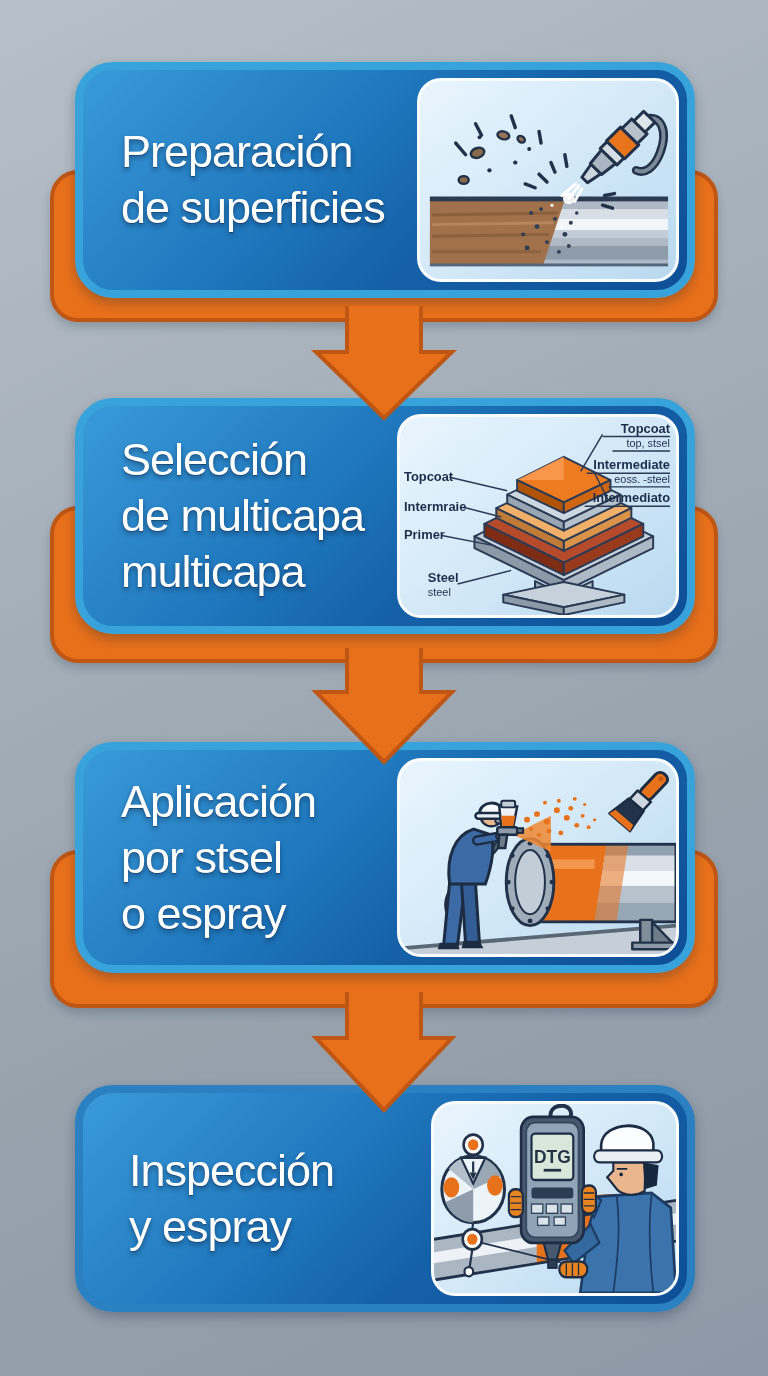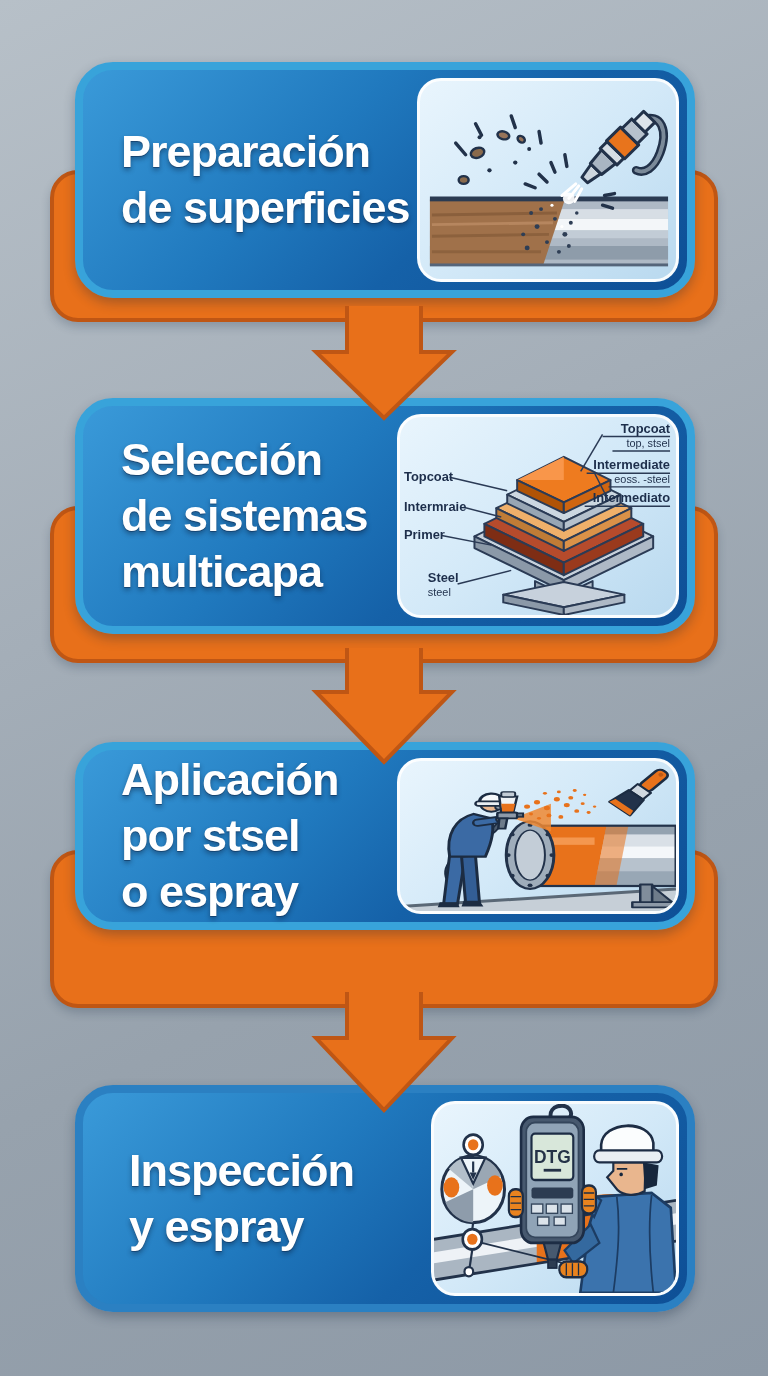--- a/index.html
+++ b/index.html
@@ -15,21 +15,21 @@
   }
   .step{
     position:absolute;left:75px;width:620px;z-index:2;box-sizing:border-box;
     border:8px solid #38a3da;border-radius:38px;
     background:linear-gradient(135deg,#3a9ad9 0%,#2079be 38%,#1561a8 62%,#0e4f96 100%);
     box-shadow:0 5px 12px rgba(20,35,60,.3);
     display:flex;align-items:center;
   }
   .step--last{border-color:#2b80c2;padding-left:8px;}
   .title{
-    padding-left:38px;color:#ffffff;font-weight:700;font-size:45px;line-height:56px;
+    padding-left:38px;color:#ffffff;font-weight:400;font-size:45px;line-height:56px;
     letter-spacing:-1px;text-shadow:0 3px 5px rgba(8,25,50,.45),0 1px 0 rgba(15,45,85,.5);
   }
   .title span{display:block;}
   .panel{
     position:absolute;top:8px;bottom:8px;right:8px;border-radius:24px;
     border:3px solid rgba(255,255,255,.88);box-sizing:border-box;overflow:hidden;
     background:linear-gradient(140deg,#e9f5fd 0%,#d3e9f8 50%,#b9d9ef 100%);
   }
   .panel svg{position:absolute;inset:0;width:100%;height:100%;display:block;}
   .arrows{position:absolute;left:0;top:0;z-index:3;pointer-events:none;}
@@ -127,21 +127,21 @@
           <line x1="157" y1="106" x2="143" y2="118"></line>
         </g>
         <circle cx="150" cy="121" r="6" fill="#ffffff" opacity=".92"></circle>
       </svg>
     </div>
   </section>
 
   <section class="step" style="top:398px;height:236px;">
     <div class="title">
       <span>Selección</span>
-      <span>de sistemas</span>
+      <span>de multicapa</span>
       <span>multicapa</span>
     </div>
     <div class="panel" style="width:282px;">
       <svg viewBox="0 0 278 204" preserveAspectRatio="none">
 
         <g stroke="#2b3b55" stroke-width="2" stroke-linejoin="round">
           <polygon points="75,123 165,78 255,123 165,168" fill="#c7d1dc"></polygon>
           <polygon points="75,123 165,168 165,180 75,135" fill="#8b99a8"></polygon>
           <polygon points="165,168 255,123 255,135 165,180" fill="#aeb9c6"></polygon>
           <polygon points="136,169 165,183 165,196 136,182" fill="#94a2b1"></polygon>
@@ -190,21 +190,21 @@
           <text class="lbl" x="272" y="16" text-anchor="end">Topcoat</text>
           <text class="lbl-sub" x="272" y="31" text-anchor="end">top, stsel</text>
           <text class="lbl" x="272" y="54" text-anchor="end">Intermediate</text>
           <text class="lbl-sub" x="272" y="68" text-anchor="end">eoss. -steel</text>
           <text class="lbl" x="272" y="88" text-anchor="end">Intermediato</text>
         </g>
       </svg>
     </div>
   </section>
 
-  <section class="step" style="top:742px;height:188px;">
+  <section class="step" style="top:742px;height:231px;">
     <div class="title">
       <span>Aplicación</span>
       <span>por stsel</span>
       <span>o espray</span>
     </div>
     <div class="panel" style="width:282px;">
       <svg viewBox="0 0 278 204" preserveAspectRatio="none">
 
         <polygon points="0,198 278,174 278,204 0,204" fill="#c6cfd7"></polygon>
         <line x1="0" y1="198" x2="278" y2="174" stroke="#5a6876" stroke-width="4"></line>

